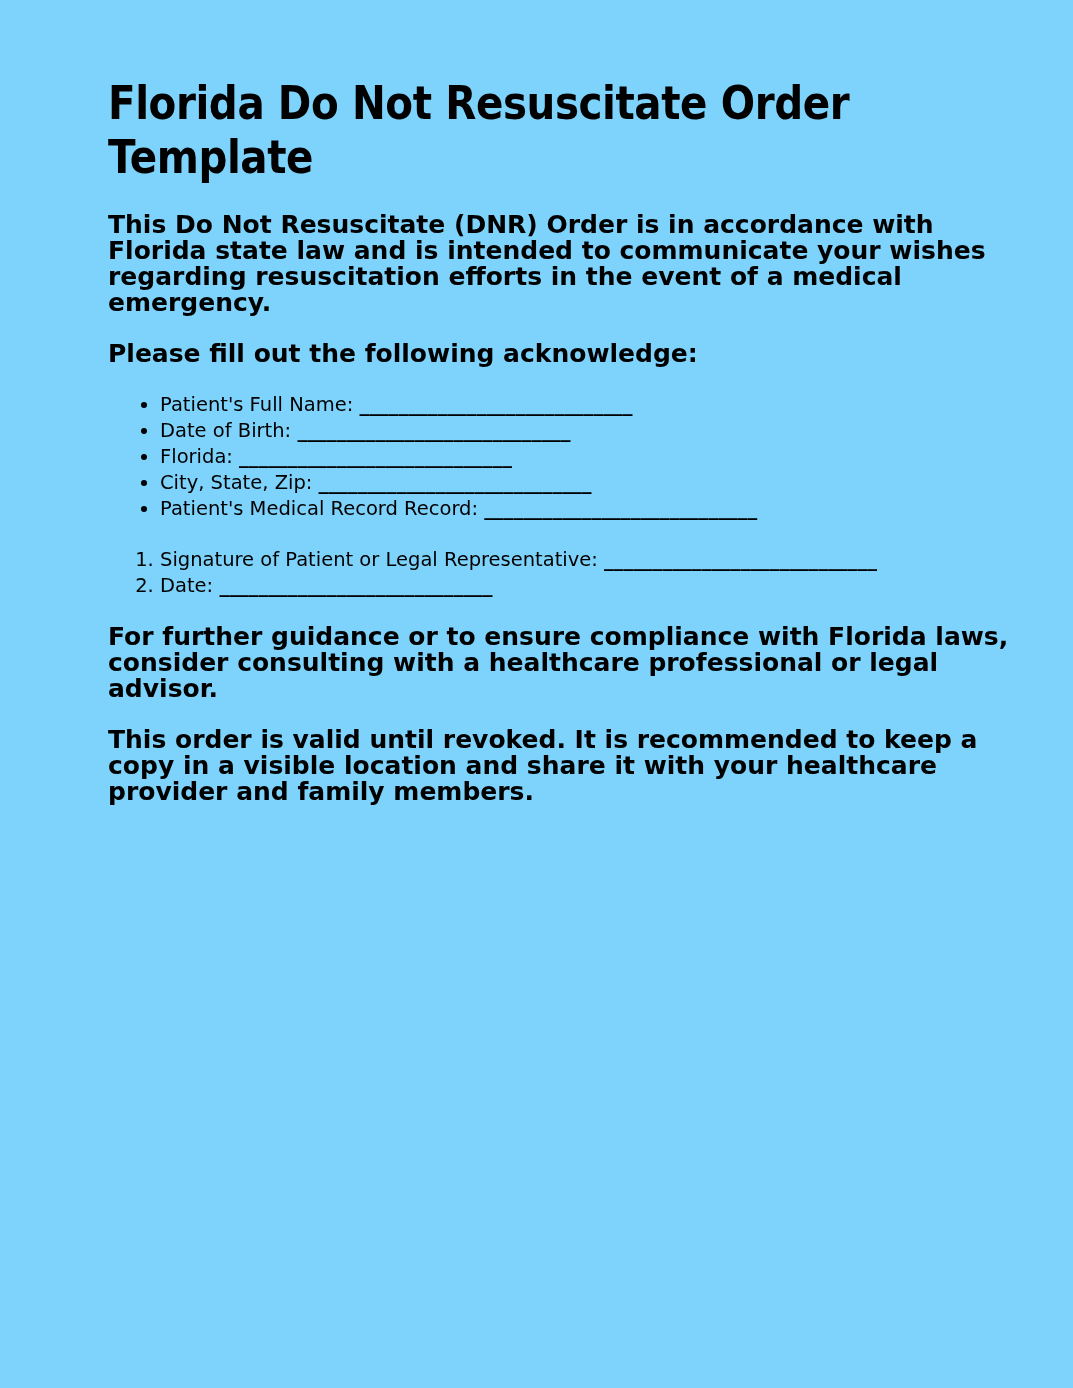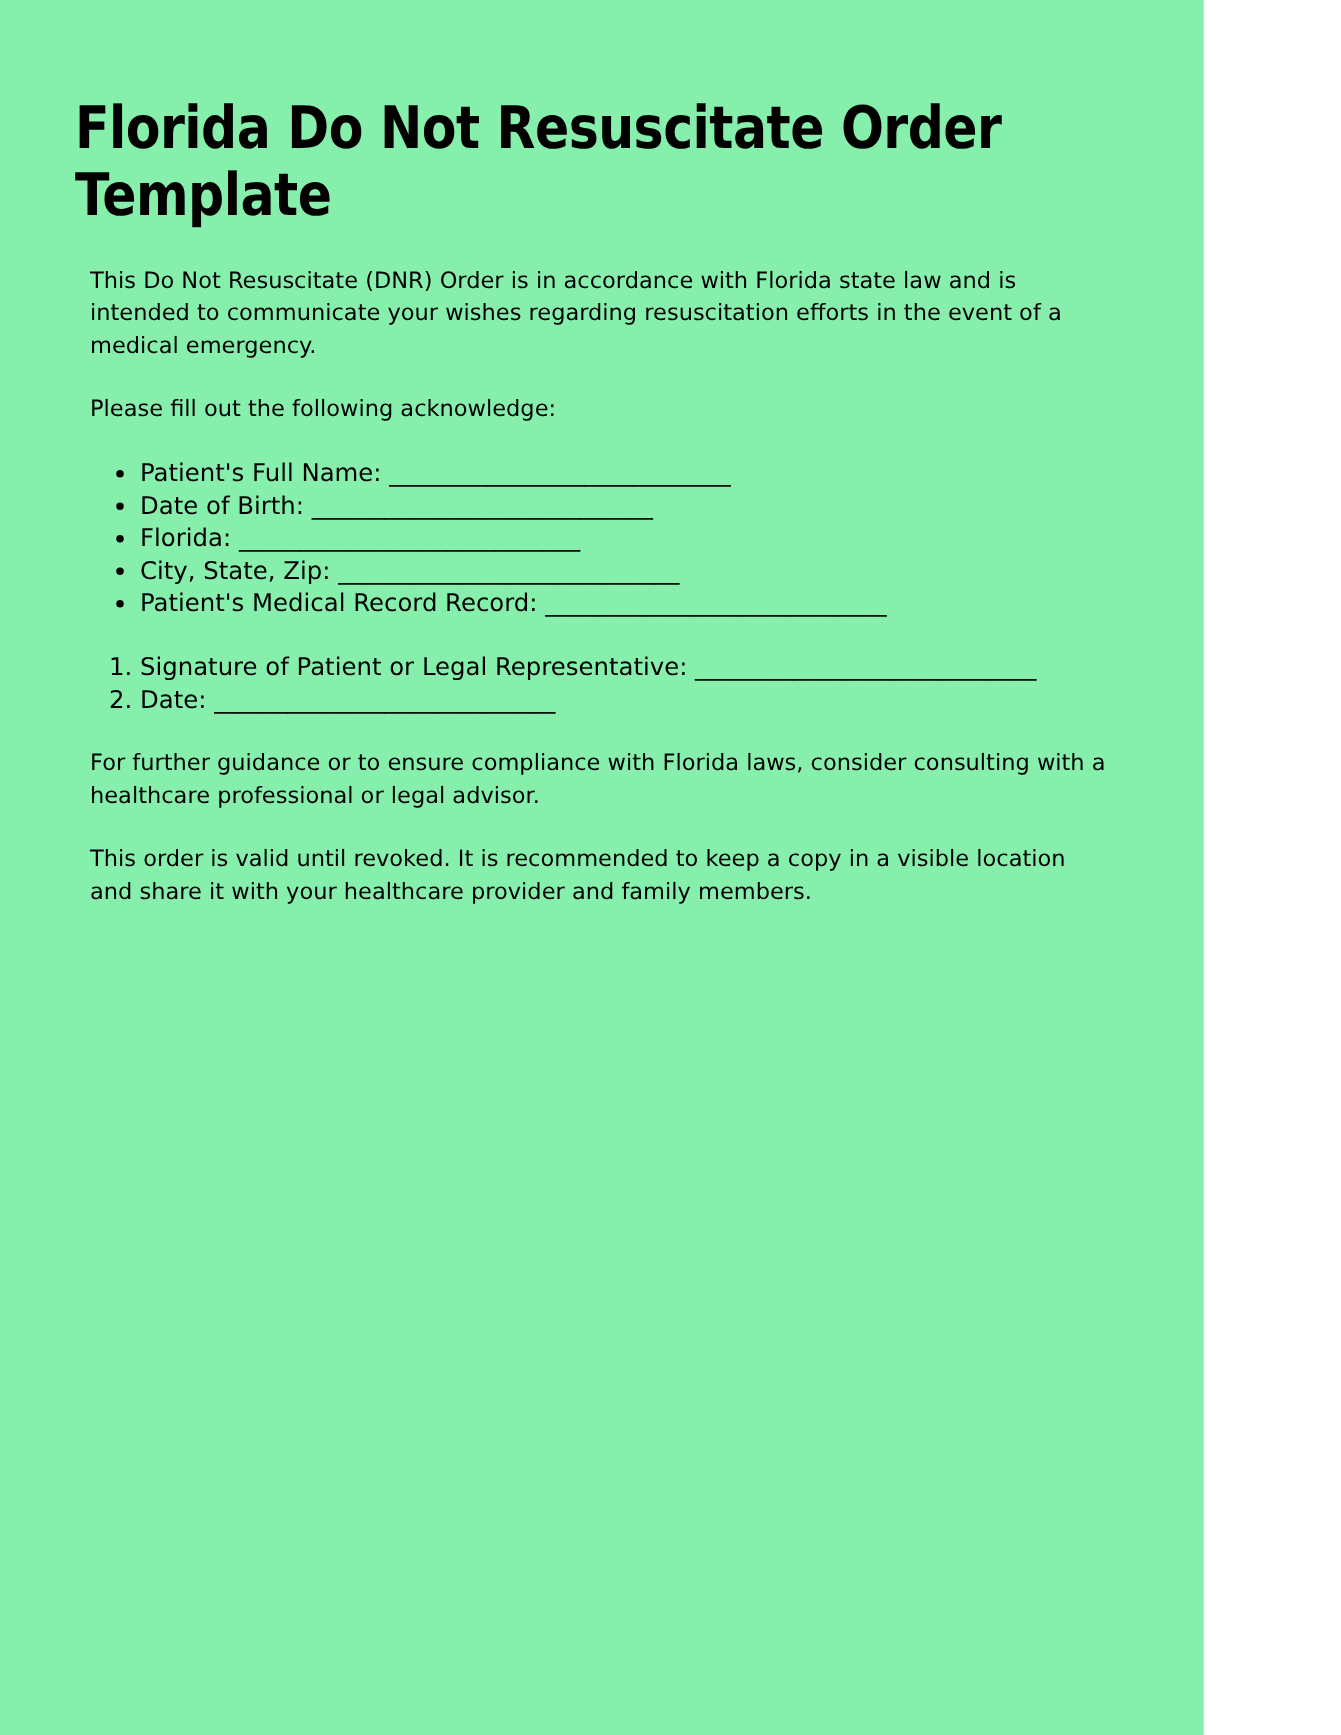--- a/index.html
+++ b/index.html
@@ -2,58 +2,60 @@
 <html><head>
 <meta charset="utf-8">
 <style>
   html, body {
     margin: 0;
     padding: 0;
     background: #ffffff;
   }
   .doc {
     position: relative;
-    width: 963px;
+    width: 1073px;
     height: 1388px;
-    background: #86efac;
+    background: #7dd3fc;
     font-family: "DejaVu Sans", sans-serif;
     color: #000000;
     overflow: hidden;
     box-sizing: border-box;
+    padding-left: 48px;
   }
   .content {
     padding: 76px 60px 0 60px;
   }
   h1.title {
     margin: 0 0 28px 0;
     font-size: 47px;
     line-height: 54px;
     font-weight: bold;
     letter-spacing: -0.5px;
     transform: scaleX(0.86);
     transform-origin: 0 0;
     white-space: nowrap;
   }
   p.para {
-    margin: 25px 12px;
-    font-size: 18px;
+    margin: 25px 0;
+    font-size: 25px;
     line-height: 26px;
+    font-weight: bold;
   }
   ul.fields, ol.signatures {
     margin: 25px 0;
     padding-left: 52px;
     font-size: 19.5px;
     line-height: 26px;
   }
   ul.fields li, ol.signatures li {
     margin: 0;
     padding: 0;
   }
   .blank {
-    font-weight: normal;
+    font-weight: bold;
     letter-spacing: 0;
     white-space: nowrap;
   }
   strong.lbl {
     font-weight: normal;
   }
   .watermark {
     position: absolute;
     left: 33px;
     top: 1310px;

